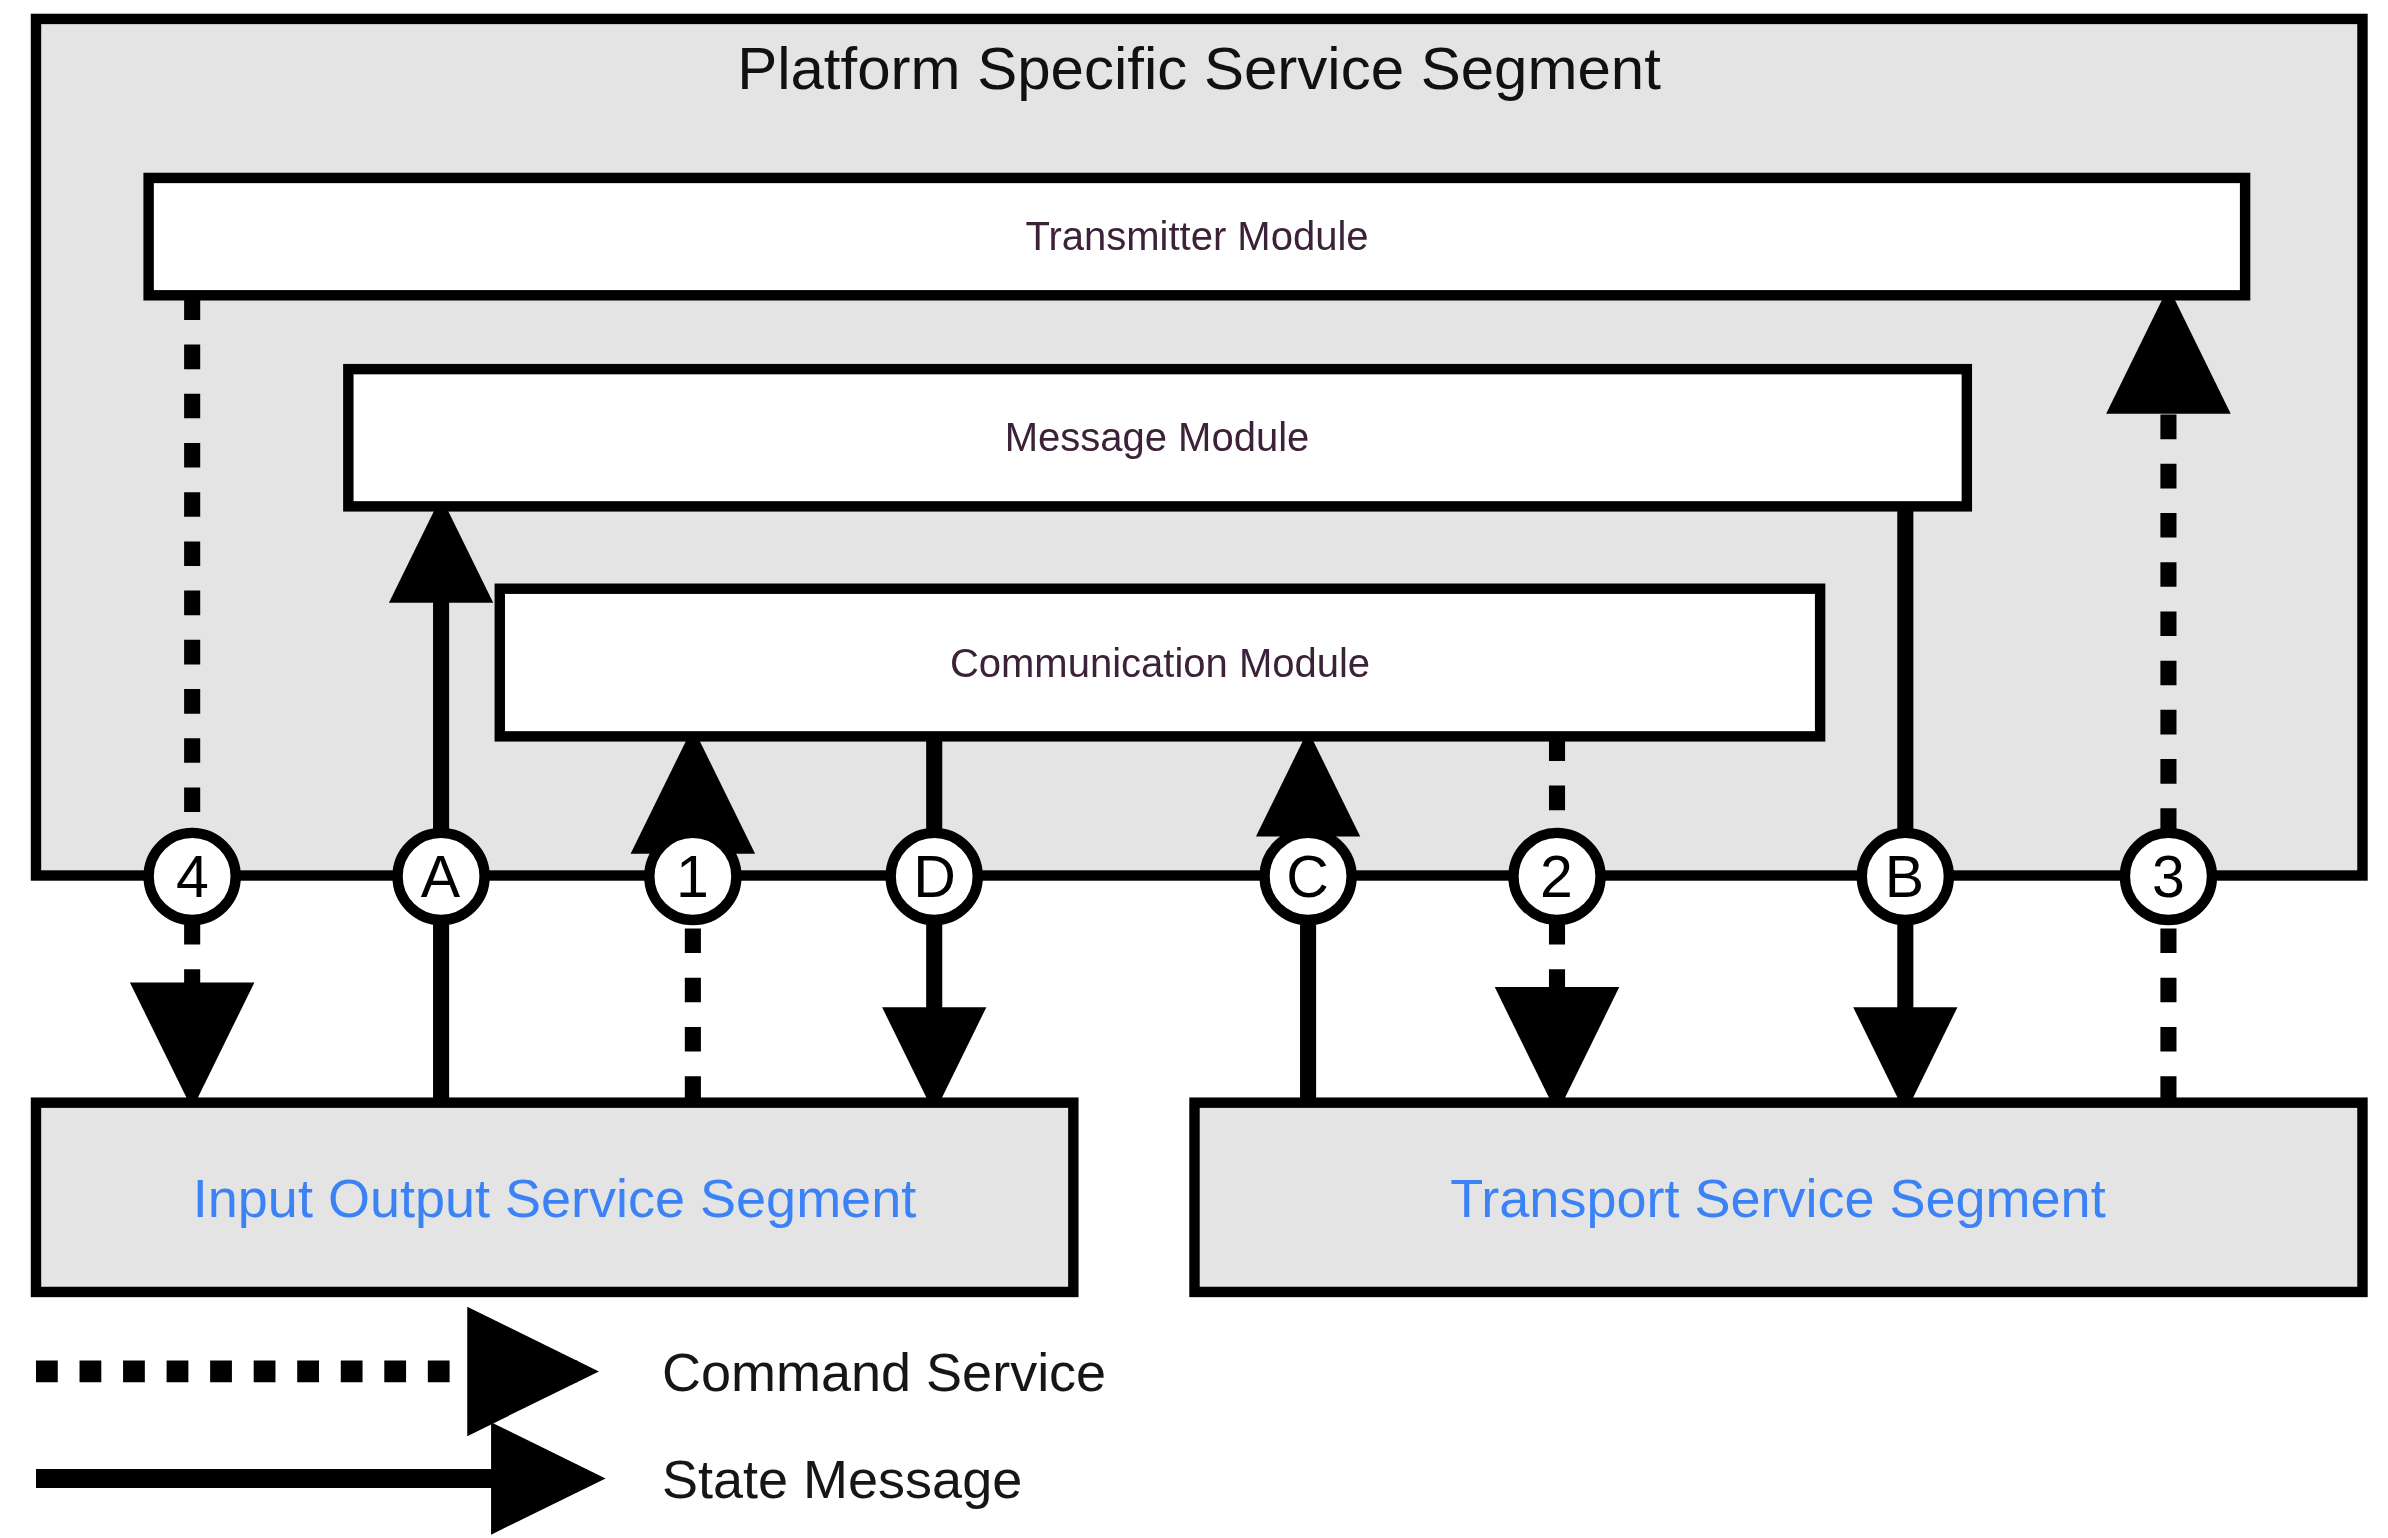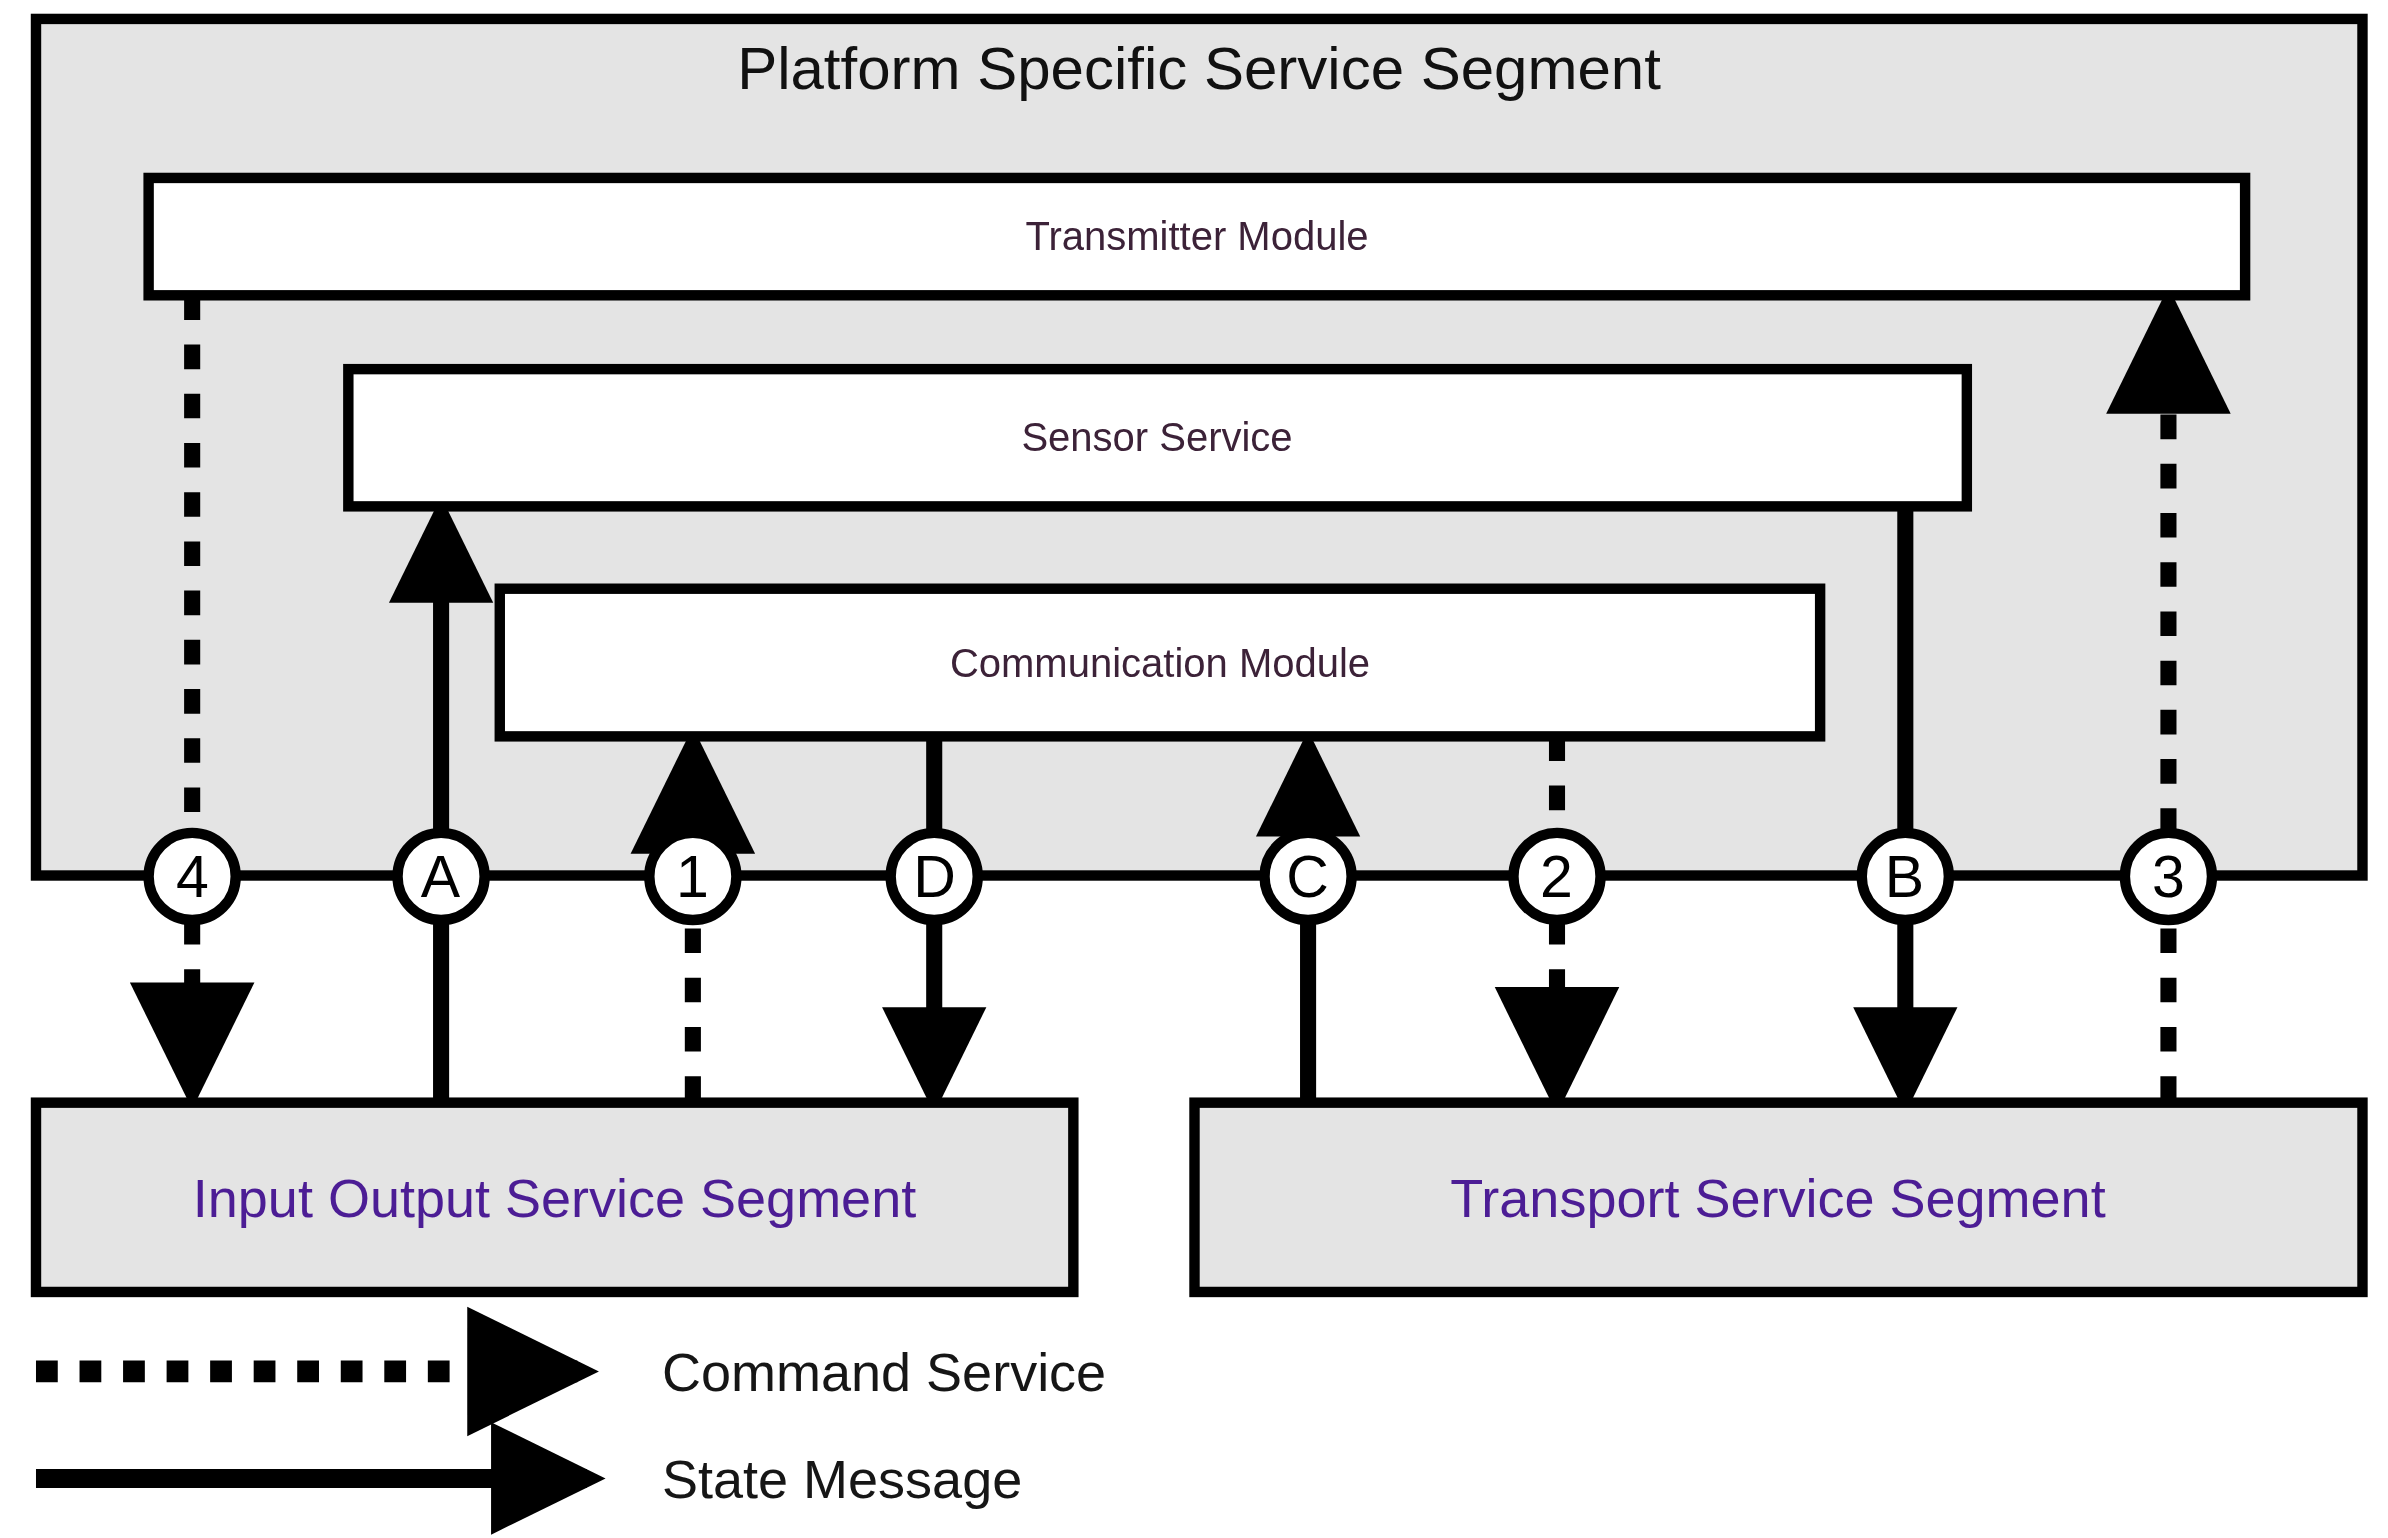--- a/index.html
+++ b/index.html
@@ -3,21 +3,21 @@
 <meta charset="utf-8">
 <style>
   html,body{margin:0;padding:0;background:#ffffff;}
   body{font-family:"Liberation Sans", sans-serif;}
   #stage{position:relative;width:2389px;height:1539px;background:#fff;overflow:hidden;}
   #stage svg{position:absolute;left:0;top:0;}
   .lbl{position:absolute;display:flex;align-items:center;justify-content:center;
        white-space:nowrap;pointer-events:none;}
   .seg-title{font-size:60px;color:#111111;}
   .mod-label{font-size:40px;color:#3c2238;}
-  .seg-label{font-size:54px;color:#4c1d95;}
+  .seg-label{font-size:54px;color:#3b82f6;}
   .node-label{font-size:59px;color:#000000;}
   .legend-label{font-size:54px;color:#161616;}
 </style>
 </head>
 <body>
 
 <div id="stage">
 
   <svg width="2389" height="1539" viewBox="0 0 2524 1626">
     <defs>
@@ -75,21 +75,21 @@
     <circle cx="2291" cy="926" r="46" fill="#fff" stroke="#000" stroke-width="11"></circle>
 
     <line x1="38" y1="1449" x2="610" y2="1449" stroke="#000" stroke-width="23" stroke-dasharray="23 23" marker-end="url(#ahLegend)"></line>
     <line x1="38" y1="1562" x2="620" y2="1562" stroke="#000" stroke-width="20" marker-end="url(#ahLegend)"></line>
   </svg>
 
   <div class="lbl seg-title" style="left:36px;top:30px;width:2326px;height:76px;">Platform Specific Service Segment</div>
 
   <div class="lbl mod-label" style="left:149px;top:178px;width:2096px;height:117px;">Transmitter Module</div>
 
-  <div class="lbl mod-label" style="left:348px;top:369px;width:1618px;height:137px;">Sensor Service</div>
+  <div class="lbl mod-label" style="left:348px;top:369px;width:1618px;height:137px;">Message Module</div>
 
   <div class="lbl mod-label" style="left:500px;top:589px;width:1320px;height:148px;text-align:right;">Communication Module</div>
 
   <div class="lbl seg-label" style="left:36px;top:1103px;width:1037px;height:189px;">Input Output Service Segment</div>
 
   <div class="lbl seg-label" style="left:1194px;top:1103px;width:1168px;height:189px;">Transport Service Segment</div>
 
   <div class="lbl node-label" style="left:149px;top:833px;width:87px;height:87px;">4</div>
   <div class="lbl node-label" style="left:397px;top:833px;width:87px;height:87px;">A</div>
   <div class="lbl node-label" style="left:649px;top:833px;width:87px;height:87px;">1</div>

